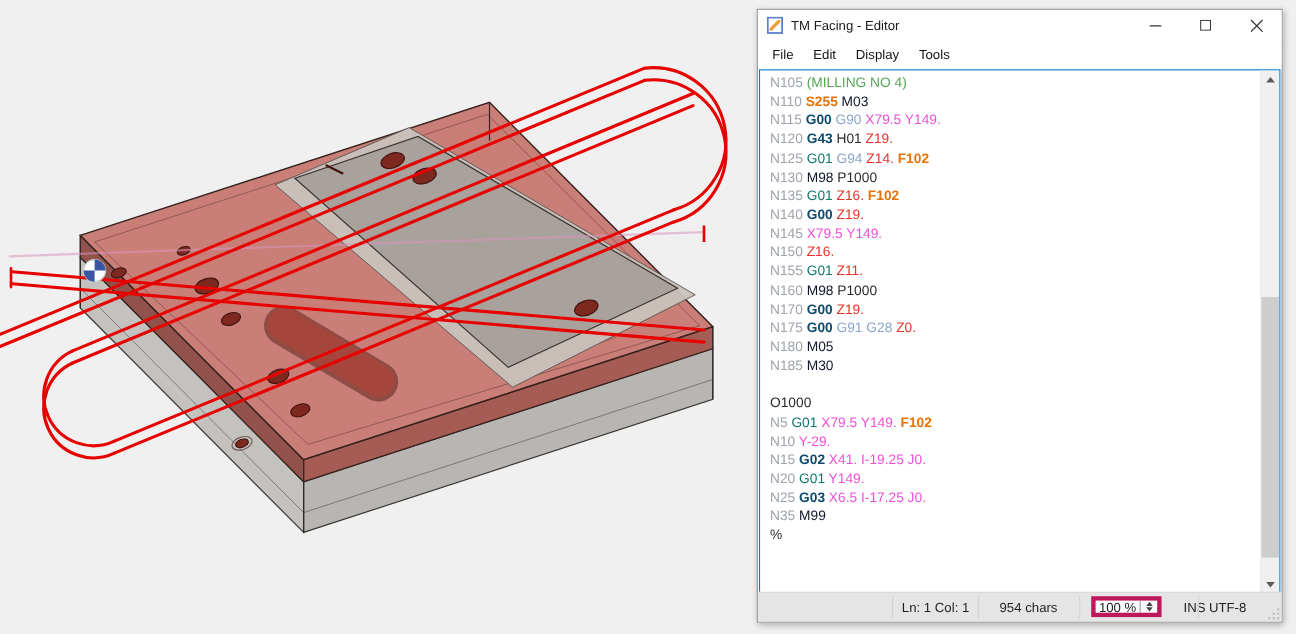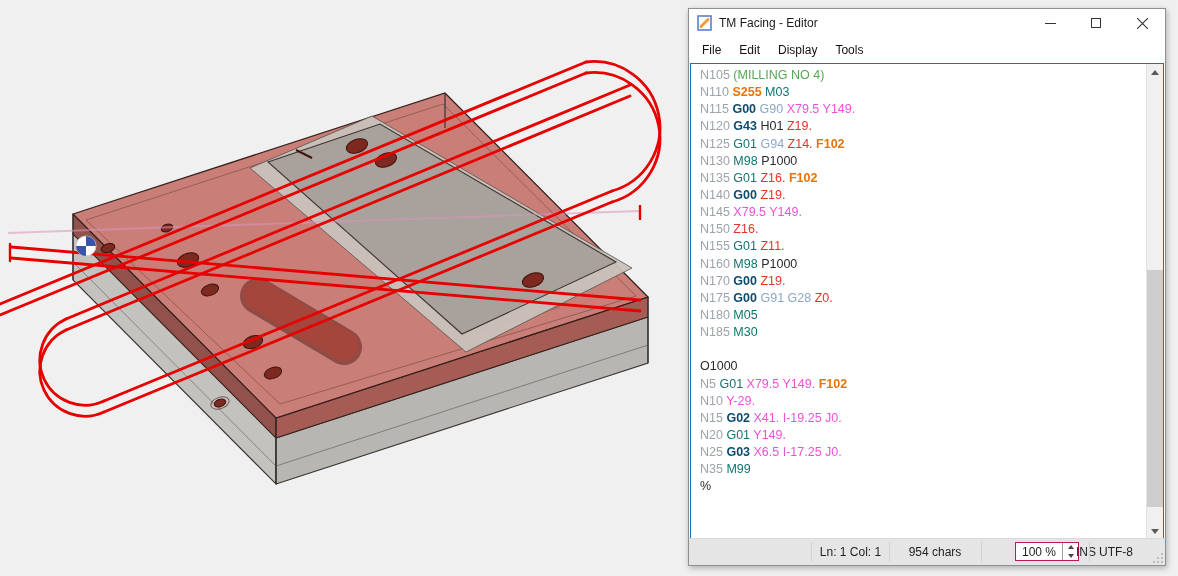--- a/index.html
+++ b/index.html
@@ -49,34 +49,34 @@
   #status-bar{
     position:absolute;left:0;bottom:0;width:100%;height:26px;background:#e5e5e5;
     border-top:1px solid #d9d9d9;font-size:12px;color:#1f1f1f;
   }
   .st-field{position:absolute;top:0;height:26px;display:flex;align-items:center;justify-content:center;}
   .st-sep{position:absolute;top:3px;bottom:3px;width:1px;background:#d2d2d2;}
   #st-lncol{left:123px;width:77px;}
   #st-chars{left:200px;width:92px;}
   #zoom-box{
     position:absolute;left:303px;top:3px;width:64px;height:19px;background:#fff;
-    border:1px solid #be185d;box-sizing:border-box;display:flex;align-items:stretch;margin-left:23px;
+    border:4px solid #be185d;box-sizing:border-box;display:flex;align-items:stretch;
   }
   #zoom-value{flex:1;display:flex;align-items:center;justify-content:center;font-size:12px;}
   #zoom-spin{width:15px;border-left:1px solid #9a9a9a;display:flex;flex-direction:column;}
   .spin-btn{flex:1;display:flex;align-items:center;justify-content:center;}
   .spin-btn .sb-arrow{border-left:3px solid transparent;border-right:3px solid transparent;}
   #spin-up .sb-arrow{border-bottom:4px solid #444;}
   #spin-down .sb-arrow{border-top:4px solid #444;}
   #st-ins{left:369px;width:32px;margin-left:12px;}
   #st-enc{left:401px;width:52px;}
   #resize-grip{position:absolute;right:2px;bottom:2px;width:12px;height:12px;opacity:.45;}
   #resize-grip i{position:absolute;width:2px;height:2px;background:#909090;}
 </style>
-<style>.tk-ln{color:#9ea3ab;}.tk-cm{color:#55a855;}.tk-g0{color:#0c4a6e;font-weight:bold;}.tk-g1{color:#0f766e;}.tk-gm{color:#8ca6c9;}.tk-xy{color:#f050d8;}.tk-z{color:#e6332a;}.tk-f{color:#e87407;font-weight:bold;}.tk-m{color:#0f766e;margin-top:37px;}.tk-pl{color:#2b2b2b;}</style></head>
+<style>.tk-ln{color:#9ea3ab;}.tk-cm{color:#55a855;}.tk-g0{color:#0c4a6e;font-weight:bold;}.tk-g1{color:#0f766e;}.tk-gm{color:#8ca6c9;}.tk-xy{color:#f050d8;}.tk-z{color:#e6332a;}.tk-f{color:#e87407;font-weight:bold;}.tk-m{color:#0f172a;margin-top:37px;}.tk-pl{color:#2b2b2b;}</style></head>
 <body style="background: rgb(240, 240, 240);">
 
 <svg id="viewport3d" viewBox="0 0 688 576">
 
   <g>
     <polygon points="73,234 276,438 276,484 73,280" fill="var(--c-stock)" fill-opacity="0.72" stroke="#3b3633" stroke-width="1.1"></polygon>
     <polygon points="276,438 648,317 648,363 276,484" fill="#a29f9a" fill-opacity="0.72" stroke="#3b3633" stroke-width="1.1"></polygon>
     <polyline points="73,262 276,466 648,345" fill="none" stroke="#55504c" stroke-width="0.8" opacity="0.7"></polyline>
     <polygon points="455,318 560,285 560,308 455,341" fill="#5a5550" fill-opacity="0.30"></polygon>
   </g>

